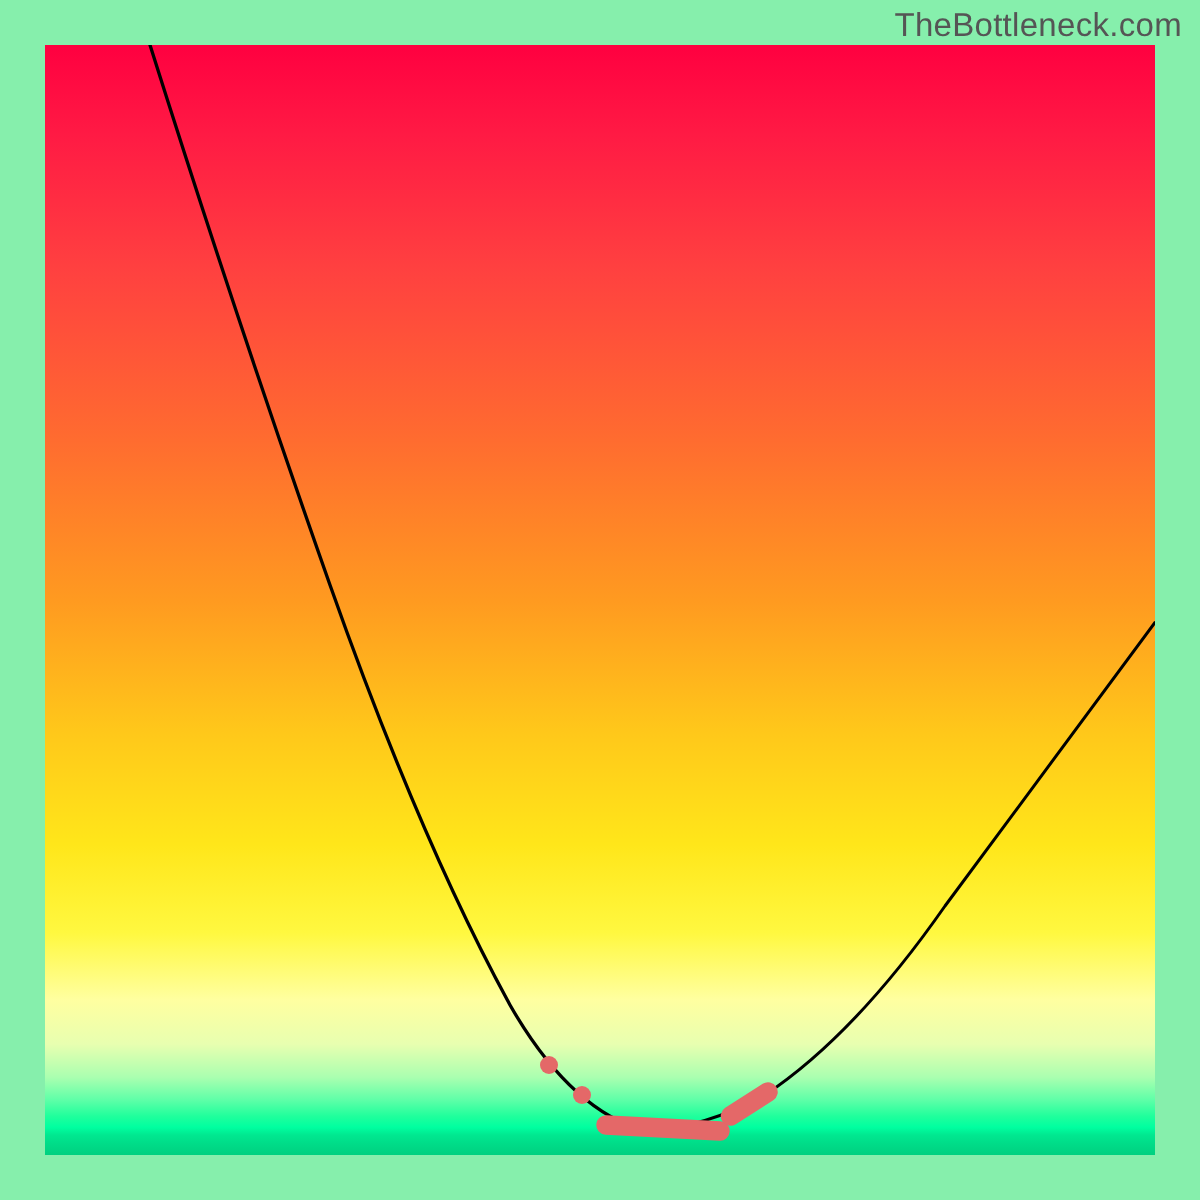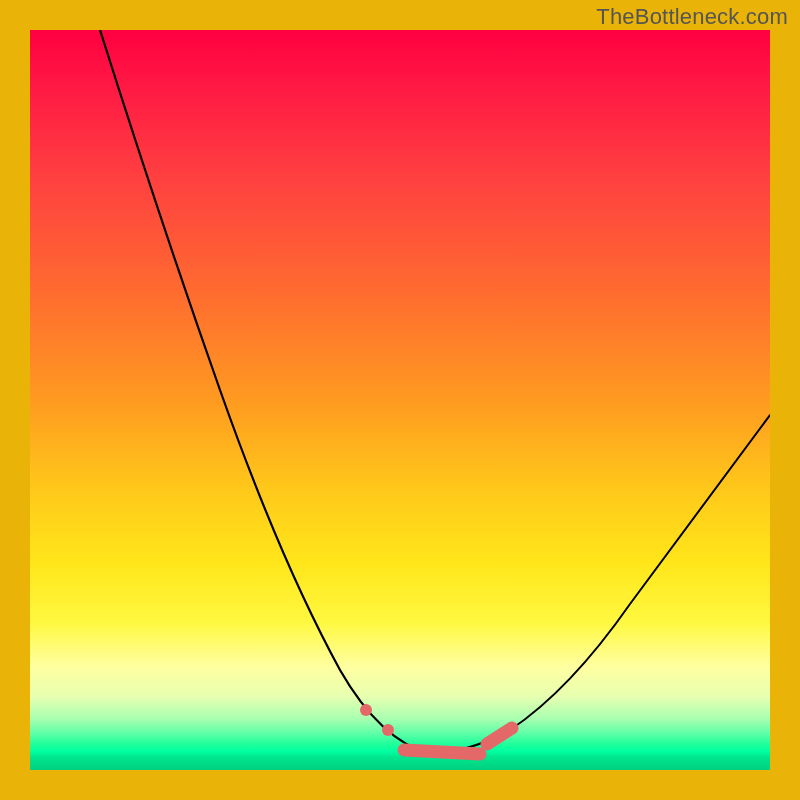--- a/index.html
+++ b/index.html
@@ -8,21 +8,21 @@
     width: 800px;
     height: 800px;
     overflow: hidden;
     background: #000;
     font-family: Arial, Helvetica, sans-serif;
   }
   .stage {
     position: relative;
     width: 800px;
     height: 800px;
-    background: #eab308;
+    background: #86efac;
   }
   .plot {
     position: absolute;
     left: 30px;
     top: 30px;
     width: 740px;
     height: 740px;
     overflow: hidden;
   }
   .gradient {

